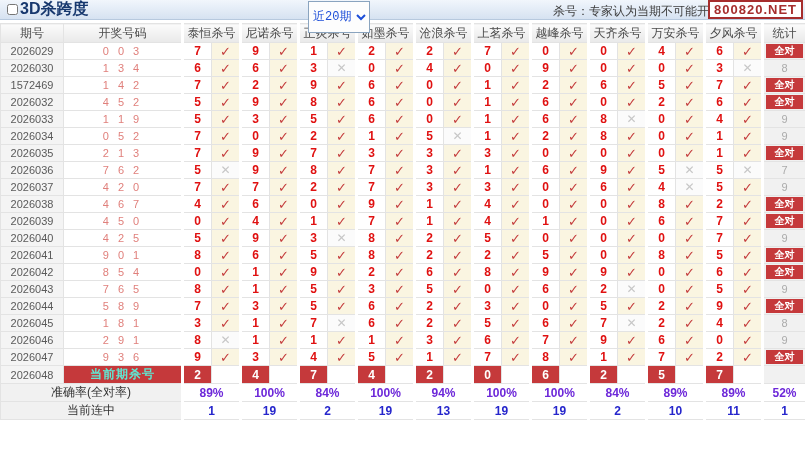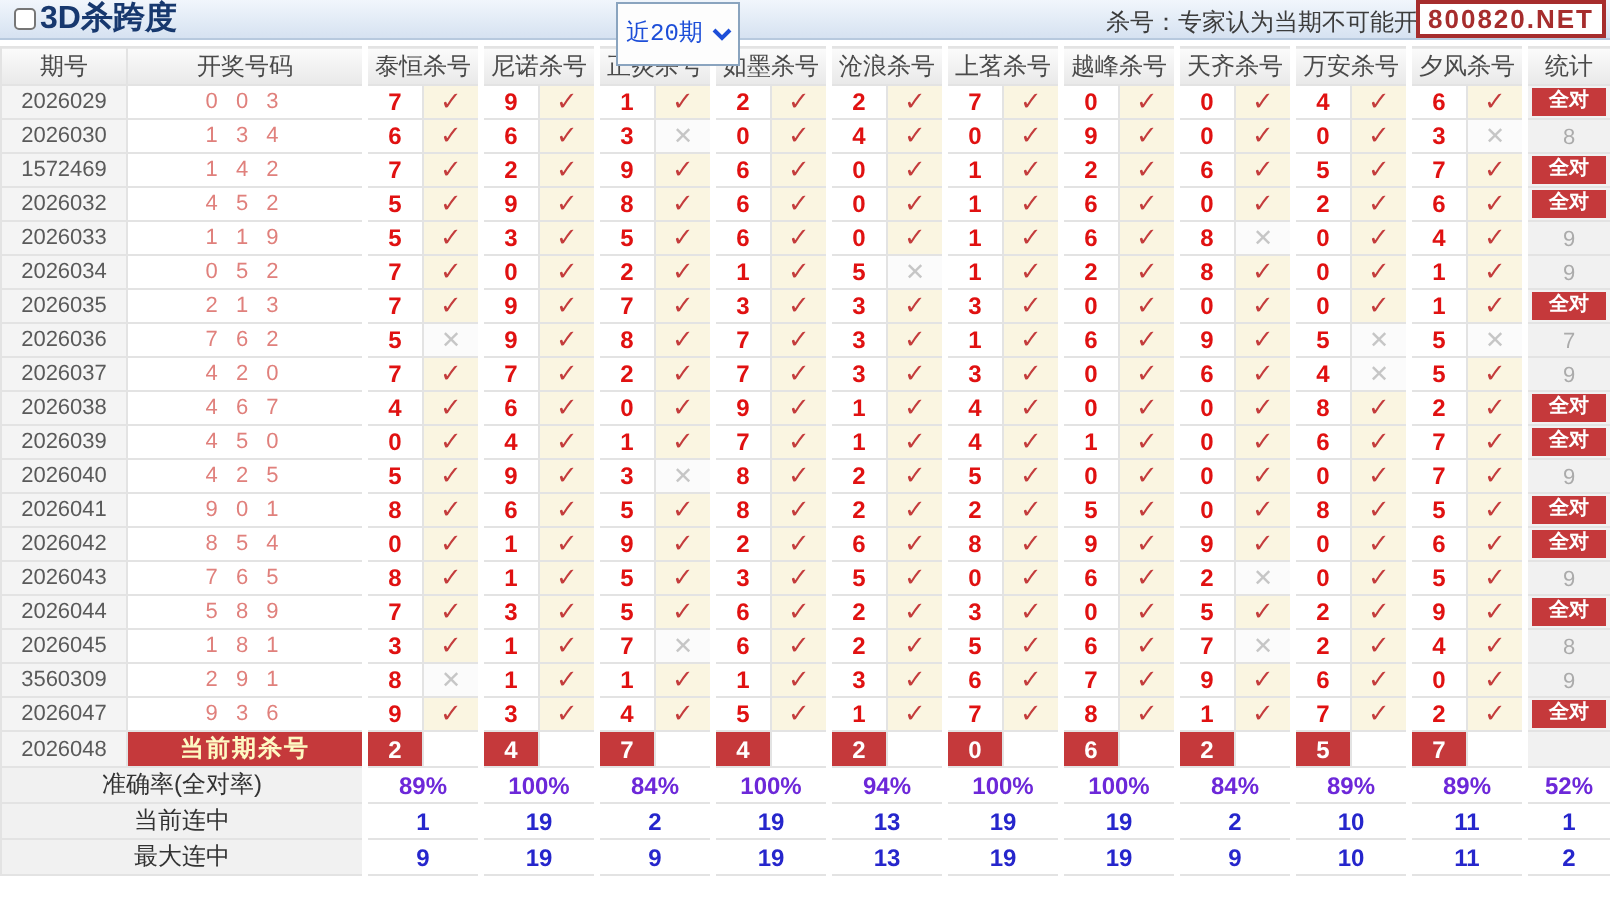--- a/index.html
+++ b/index.html
@@ -38,21 +38,21 @@
   .grp { border-left: 3px solid #ffffff; }
   .period  { background: #f4f4f4; color: #5a5a5a; font-size: 11px; }
   .nums    { background: #fff; color: #e0807c; letter-spacing: 3px; font-size: 11px; }
   .knum    { background: #fff; color: #e01111; font-weight: bold; }
   .mok     { background: #faf5e1; color: #c43c3c; font-size: 13px; }
   .mbad    { background: #fbfbfb; color: #c6c6c6; font-size: 12px; }
   .statc   { background: #f1f1f1; }
   .full    { display: block; margin: 1px 2px; background: #c5393b; color: #fff;
              font-size: 10px; font-weight: bold; line-height: 14px; }
   .snum    { color: #ababab; font-size: 11px; }
-  .cur-label { background: #c5393b; color: #fef9c3; font-weight: bold; letter-spacing: 1px; }
+  .cur-label { background: #c5393b; color: #5eead4; font-weight: bold; letter-spacing: 1px; }
   .ckill     { background: #c5393b; color: #fff; font-weight: bold; }
   .cmark     { background: #fff; }
   .slabel    { background: #f1f1f1; color: #333; }
   .sval      { background: #fff; font-weight: bold; }
   .red  { color: #6d28d9; }
   .blue { color: #2626cc; }
 </style>
 </head>
 <body>
 
@@ -550,21 +550,21 @@
           <td class="mok">✓</td>
           <td class="knum grp">7</td>
           <td class="mbad">✕</td>
           <td class="knum grp">2</td>
           <td class="mok">✓</td>
           <td class="knum grp">4</td>
           <td class="mok">✓</td>
           <td class="statc grp"><span class="snum">8</span></td>
         </tr>
         <tr>
-          <td class="period">3560309</td>
+          <td class="period">2026046</td>
           <td class="nums">2 9 1</td>
           <td class="knum grp">8</td>
           <td class="mbad">✕</td>
           <td class="knum grp">1</td>
           <td class="mok">✓</td>
           <td class="knum grp">1</td>
           <td class="mok">✓</td>
           <td class="knum grp">1</td>
           <td class="mok">✓</td>
           <td class="knum grp">3</td>
@@ -654,29 +654,15 @@
           <td class="sval grp blue" colspan="2">2</td>
           <td class="sval grp blue" colspan="2">19</td>
           <td class="sval grp blue" colspan="2">13</td>
           <td class="sval grp blue" colspan="2">19</td>
           <td class="sval grp blue" colspan="2">19</td>
           <td class="sval grp blue" colspan="2">2</td>
           <td class="sval grp blue" colspan="2">10</td>
           <td class="sval grp blue" colspan="2">11</td>
           <td class="sval grp blue">1</td>
         </tr>
-        <tr>
-          <td class="slabel" colspan="2">最大连中</td>
-          <td class="sval grp blue" colspan="2">9</td>
-          <td class="sval grp blue" colspan="2">19</td>
-          <td class="sval grp blue" colspan="2">9</td>
-          <td class="sval grp blue" colspan="2">19</td>
-          <td class="sval grp blue" colspan="2">13</td>
-          <td class="sval grp blue" colspan="2">19</td>
-          <td class="sval grp blue" colspan="2">19</td>
-          <td class="sval grp blue" colspan="2">9</td>
-          <td class="sval grp blue" colspan="2">10</td>
-          <td class="sval grp blue" colspan="2">11</td>
-          <td class="sval grp blue">2</td>
-        </tr>
       </tbody>
   </table>
 </div>
 
 </body></html>

